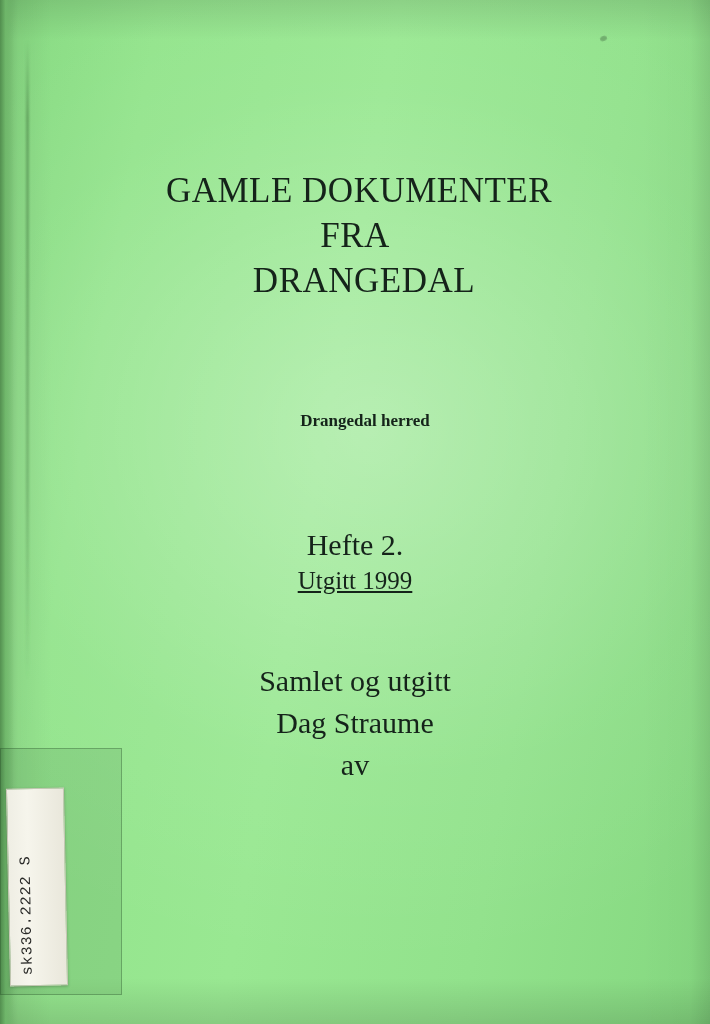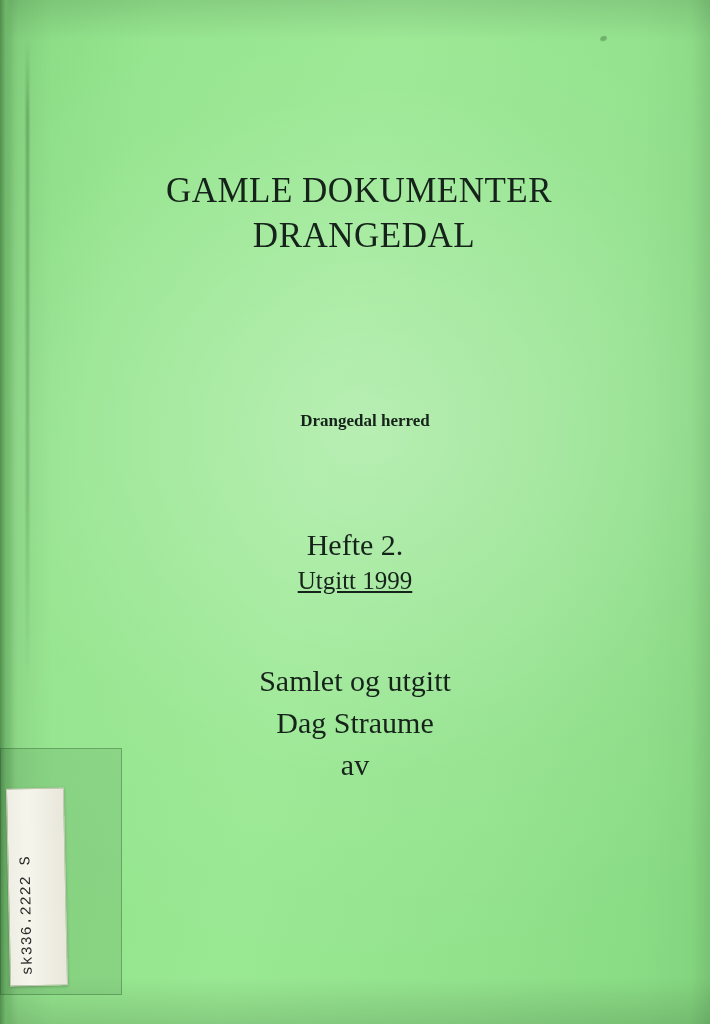--- a/index.html
+++ b/index.html
@@ -169,20 +169,21 @@
 <div id="page">
   <div class="paper"></div>
   <div class="spine"></div>
   <div class="spine-crease"></div>
   <div class="speck"></div>
 
   <div class="content">
 
     <div class="title">
       <span class="l1">GAMLE DOKUMENTER</span>
+      <span class="l2">FRA</span>
       <span class="l3">DRANGEDAL</span>
     </div>
 
     <div class="subtitle">
       <span class="s2">Drangedal herred</span>
     </div>
 
     <div class="issue">
       <span class="hefte">Hefte 2.</span>
       <span class="year">Utgitt 1999</span>

